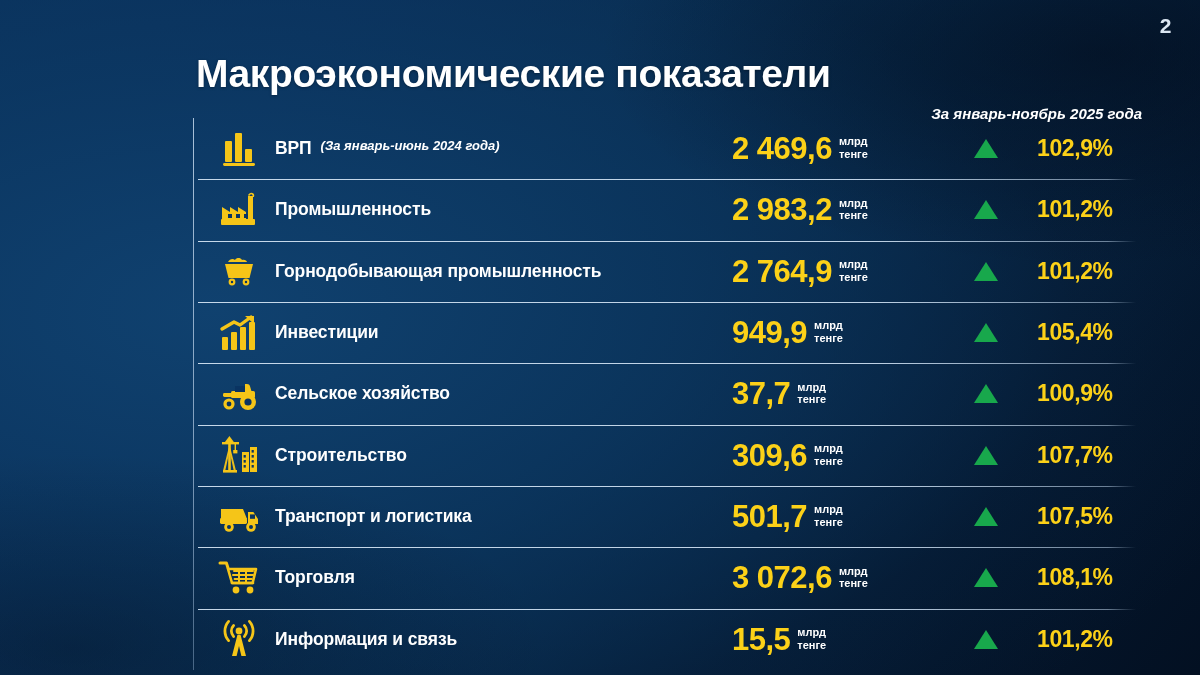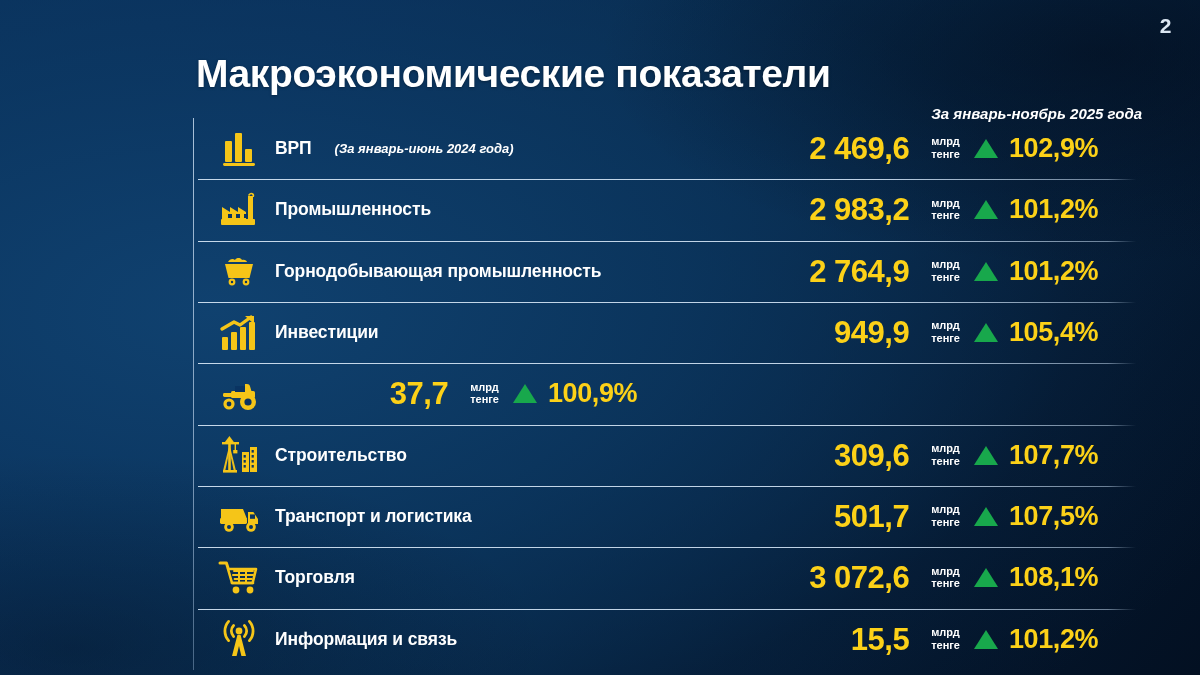--- a/index.html
+++ b/index.html
@@ -127,22 +127,22 @@
     display: flex;
     align-items: center;
     justify-content: center;
     color: #f5c518;
   }
   .row-icon svg { display: block; }
 
   .row-label {
     flex: 1 1 auto;
     display: flex;
-    align-items: center;
-    gap: 23px;
+    align-items: flex-start;
+    gap: 9px;
     min-width: 0;
     padding-left: 4px;
   }
   .row-label .main {
     font-size: 17.5px;
     font-weight: 700;
     color: #ffffff;
     white-space: nowrap;
     letter-spacing: -0.1px;
   }
@@ -151,22 +151,21 @@
     font-weight: 700;
     font-style: italic;
     color: #ffffff;
     white-space: nowrap;
   }
 
   .row-value {
     flex: 0 0 auto;
     display: flex;
     align-items: center;
-    justify-content: flex-end;
-    gap: 22px;
+    gap: 7px;
     width: 228px;
   }
   .row-value .amount {
     font-size: 31px;
     font-weight: 700;
     color: #fcd118;
     letter-spacing: -0.5px;
     white-space: nowrap;
     line-height: 1;
   }
@@ -193,26 +192,27 @@
   }
   .tri-up {
     width: 0;
     height: 0;
     border-left: 12px solid transparent;
     border-right: 12px solid transparent;
     border-bottom: 19px solid #18a84c;
     flex: 0 0 auto;
   }
   .row-change .pct {
-    font-size: 27px;
+    font-size: 23px;
     font-weight: 700;
     color: #fcd118;
     letter-spacing: -0.4px;
     white-space: nowrap;
     line-height: 1;
+    margin-left: 28px;
   }
 </style>
 </head>
 <body>
 
 <div class="slide">
 
   <div class="page-number">2</div>
 
   <h1 class="slide-title">Макроэкономические показатели</h1>
@@ -331,20 +331,23 @@
             <svg width="42" height="40" viewBox="0 0 42 40" fill="currentColor">
               <path d="M15 10h14c1.6 0 2.6.9 3 2.3L34 19h-7v-9H15z"></path>
               <rect x="13" y="17" width="24" height="7" rx="1.6"></rect>
               <rect x="17" y="12" width="10" height="6" fill="#0a3462"></rect>
               <circle cx="30" cy="28" r="8"></circle>
               <circle cx="30" cy="28" r="3.6" fill="#0a3462"></circle>
               <circle cx="11" cy="30" r="5.6"></circle>
               <circle cx="11" cy="30" r="2.4" fill="#0a3462"></circle>
               <rect x="5" y="19" width="9" height="4" rx="1.4"></rect>
             </svg>
+          </div>
+          <div class="row-label">
+            <span class="main">Сельское хозяйство</span>
           </div>
           <div class="row-value">
             <span class="amount">37,7</span>
             <span class="unit">
               <span>млрд</span>
               <span>тенге</span>
             </span>
           </div>
           <div class="row-change">
             <span class="tri-up"></span>

